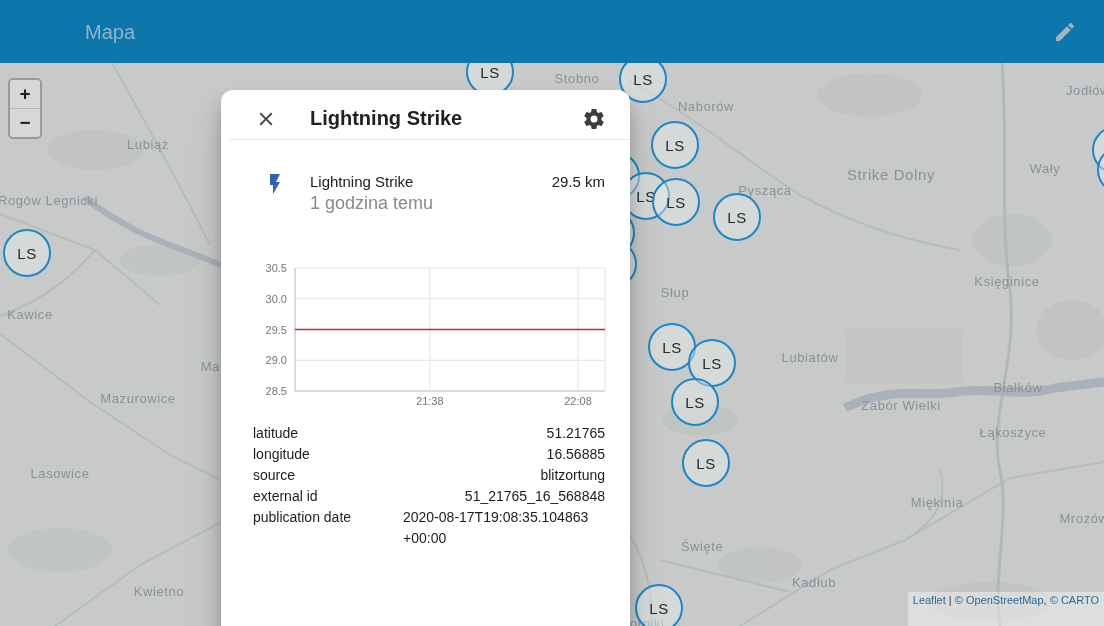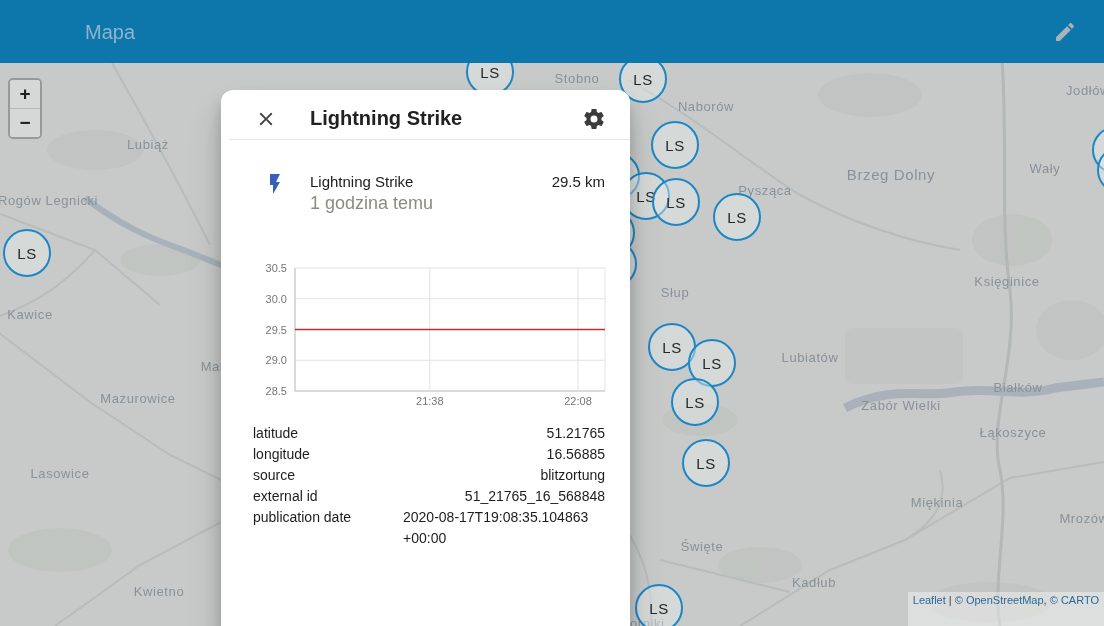--- a/index.html
+++ b/index.html
@@ -122,21 +122,21 @@
     </g>
 
     <path d="M340,408 C325,440 318,470 348,500 C372,528 338,565 340,600 L336,626" fill="none" stroke="#bb8c82" stroke-width="1.6" stroke-dasharray="2 4"></path>
   </svg>
 
 <span class="map-label" style="left: 577px; top: 78px;">Stobno</span>
     <span class="map-label" style="left: 706px; top: 106px;">Naborów</span>
     <span class="map-label" style="left: 1088px; top: 90px;">Jodłów</span>
     <span class="map-label" style="left: 148px; top: 144px;">Lubiąż</span>
     <span class="map-label" style="left: 1045px; top: 168px;">Wały</span>
-    <span class="map-label" style="left: 891px; top: 174px; font-size: 15px;">Brzeg Dolny</span>
+    <span class="map-label" style="left: 891px; top: 174px; font-size: 15px;">Strike Dolny</span>
     <span class="map-label" style="left: 765px; top: 190px;">Pysząca</span>
     <span class="map-label" style="left: 48px; top: 200px;">Rogów Legnicki</span>
     <span class="map-label" style="left: 1007px; top: 281px;">Księginice</span>
     <span class="map-label" style="left: 675px; top: 292px;">Słup</span>
     <span class="map-label" style="left: 30px; top: 314px;">Kawice</span>
     <span class="map-label" style="left: 810px; top: 344px; margin-top: 13px;">Lubiatów</span>
     <span class="map-label" style="left: 212px; top: 366px;">Mal</span>
     <span class="map-label" style="left: 1018px; top: 387px;">Białków</span>
     <span class="map-label" style="left: 138px; top: 398px;">Mazurowice</span>
     <span class="map-label" style="left: 901px; top: 405px;">Zabór Wielki</span>

